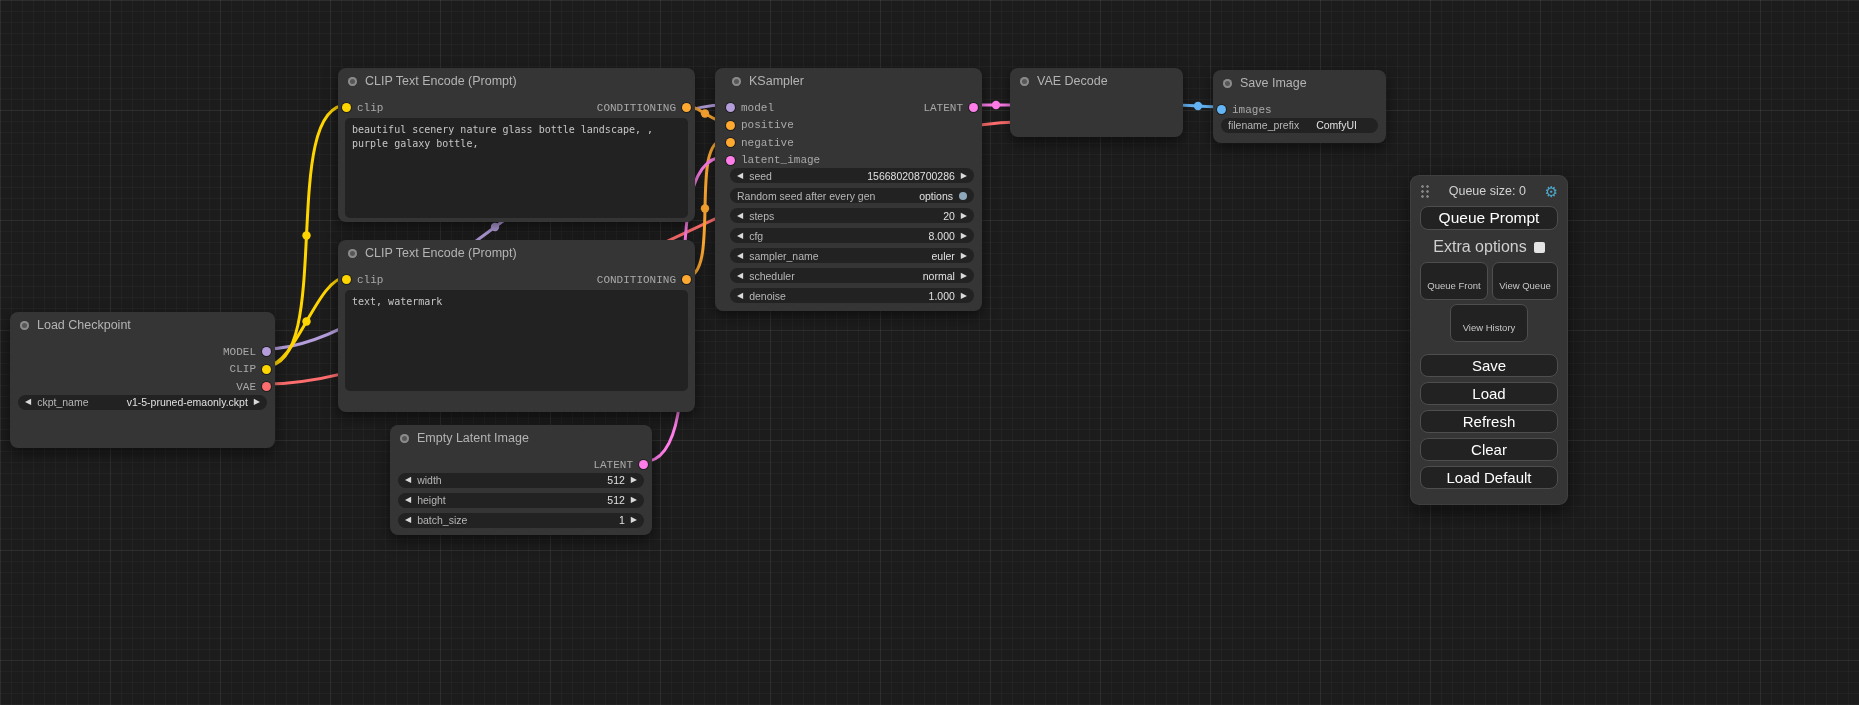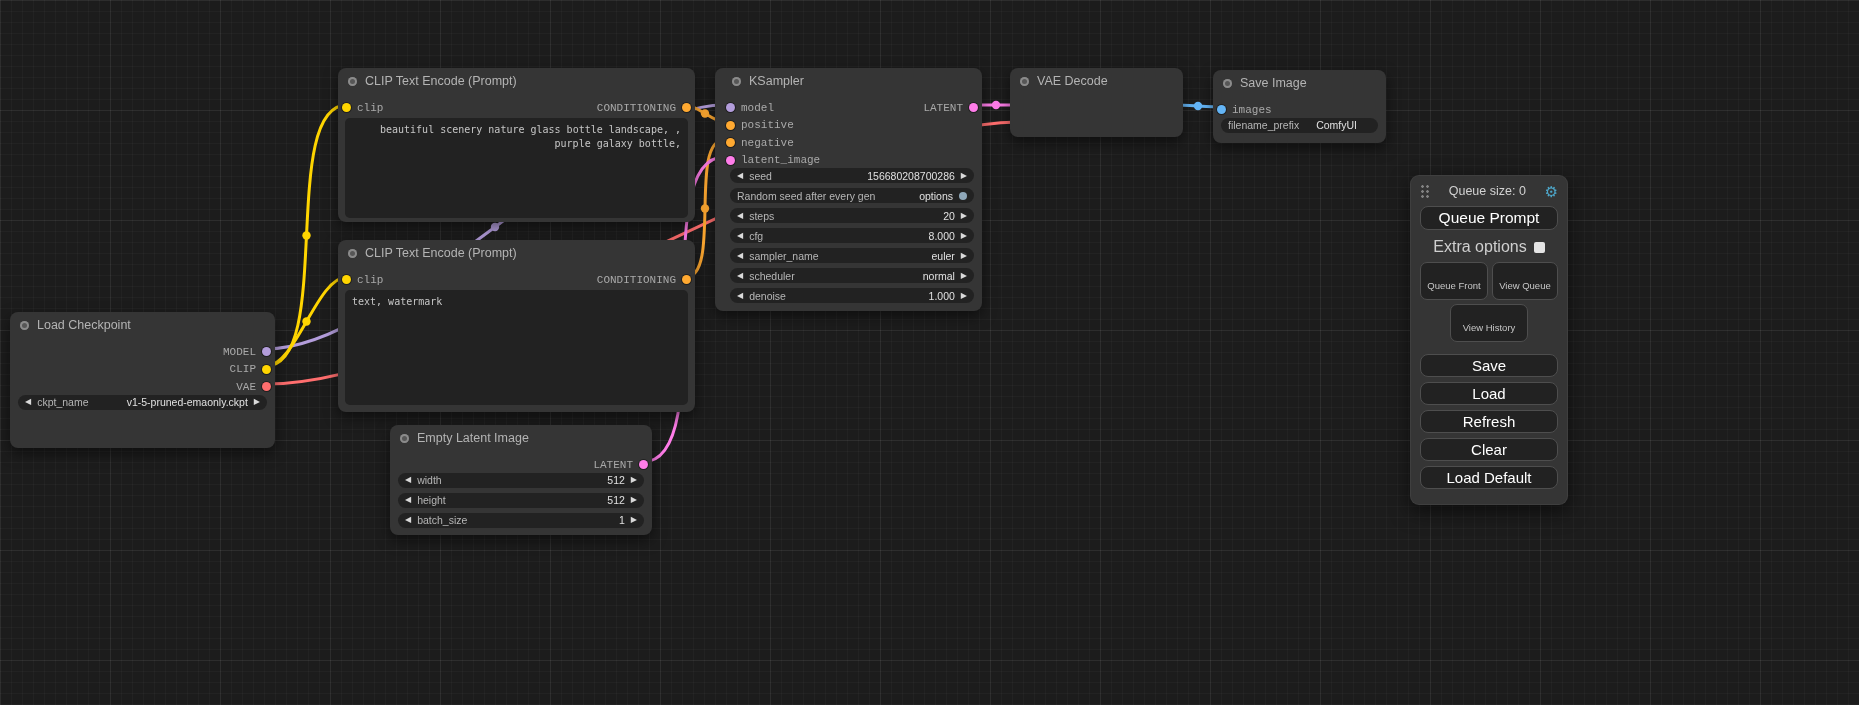--- a/index.html
+++ b/index.html
@@ -134,41 +134,41 @@
         <div class="slot-in">
           <span class="slot-dot" style="background-color: rgb(255, 213, 0);"></span>
           <span>clip</span>
         </div>
         <div class="slot-out">
           <span>CONDITIONING</span>
           <span class="slot-dot" style="background-color: rgb(255, 169, 49);"></span>
         </div>
       </div>
     </div>
-    <div class="prompt-box" style="height:100px;text-align:right;">beautiful scenery nature glass bottle landscape, , purple galaxy bottle,</div>
+    <div class="prompt-box" style="height:100px;">beautiful scenery nature glass bottle landscape, , purple galaxy bottle,</div>
   </div>
 
   <div class="node" style="left:338px; top:240px; width:357px; height:172px;">
     <div class="node-title">
       <span class="collapse-dot"></span>
       <span>CLIP Text Encode (Prompt)</span>
     </div>
     <div class="slots">
       <div class="slot-row">
         <div class="slot-in">
           <span class="slot-dot" style="background-color: rgb(255, 213, 0);"></span>
           <span>clip</span>
         </div>
         <div class="slot-out">
           <span>CONDITIONING</span>
           <span class="slot-dot" style="background-color: rgb(255, 169, 49);"></span>
         </div>
       </div>
     </div>
-    <div class="prompt-box" style="height:115px;">text, watermark</div>
+    <div class="prompt-box" style="height:101px;">text, watermark</div>
   </div>
 
   <div class="node" style="left:390px; top:425px; width:262px; height:110px;">
     <div class="node-title">
       <span class="collapse-dot"></span>
       <span>Empty Latent Image</span>
     </div>
     <div class="slots">
       <div class="slot-row">
         <div class="slot-out">

